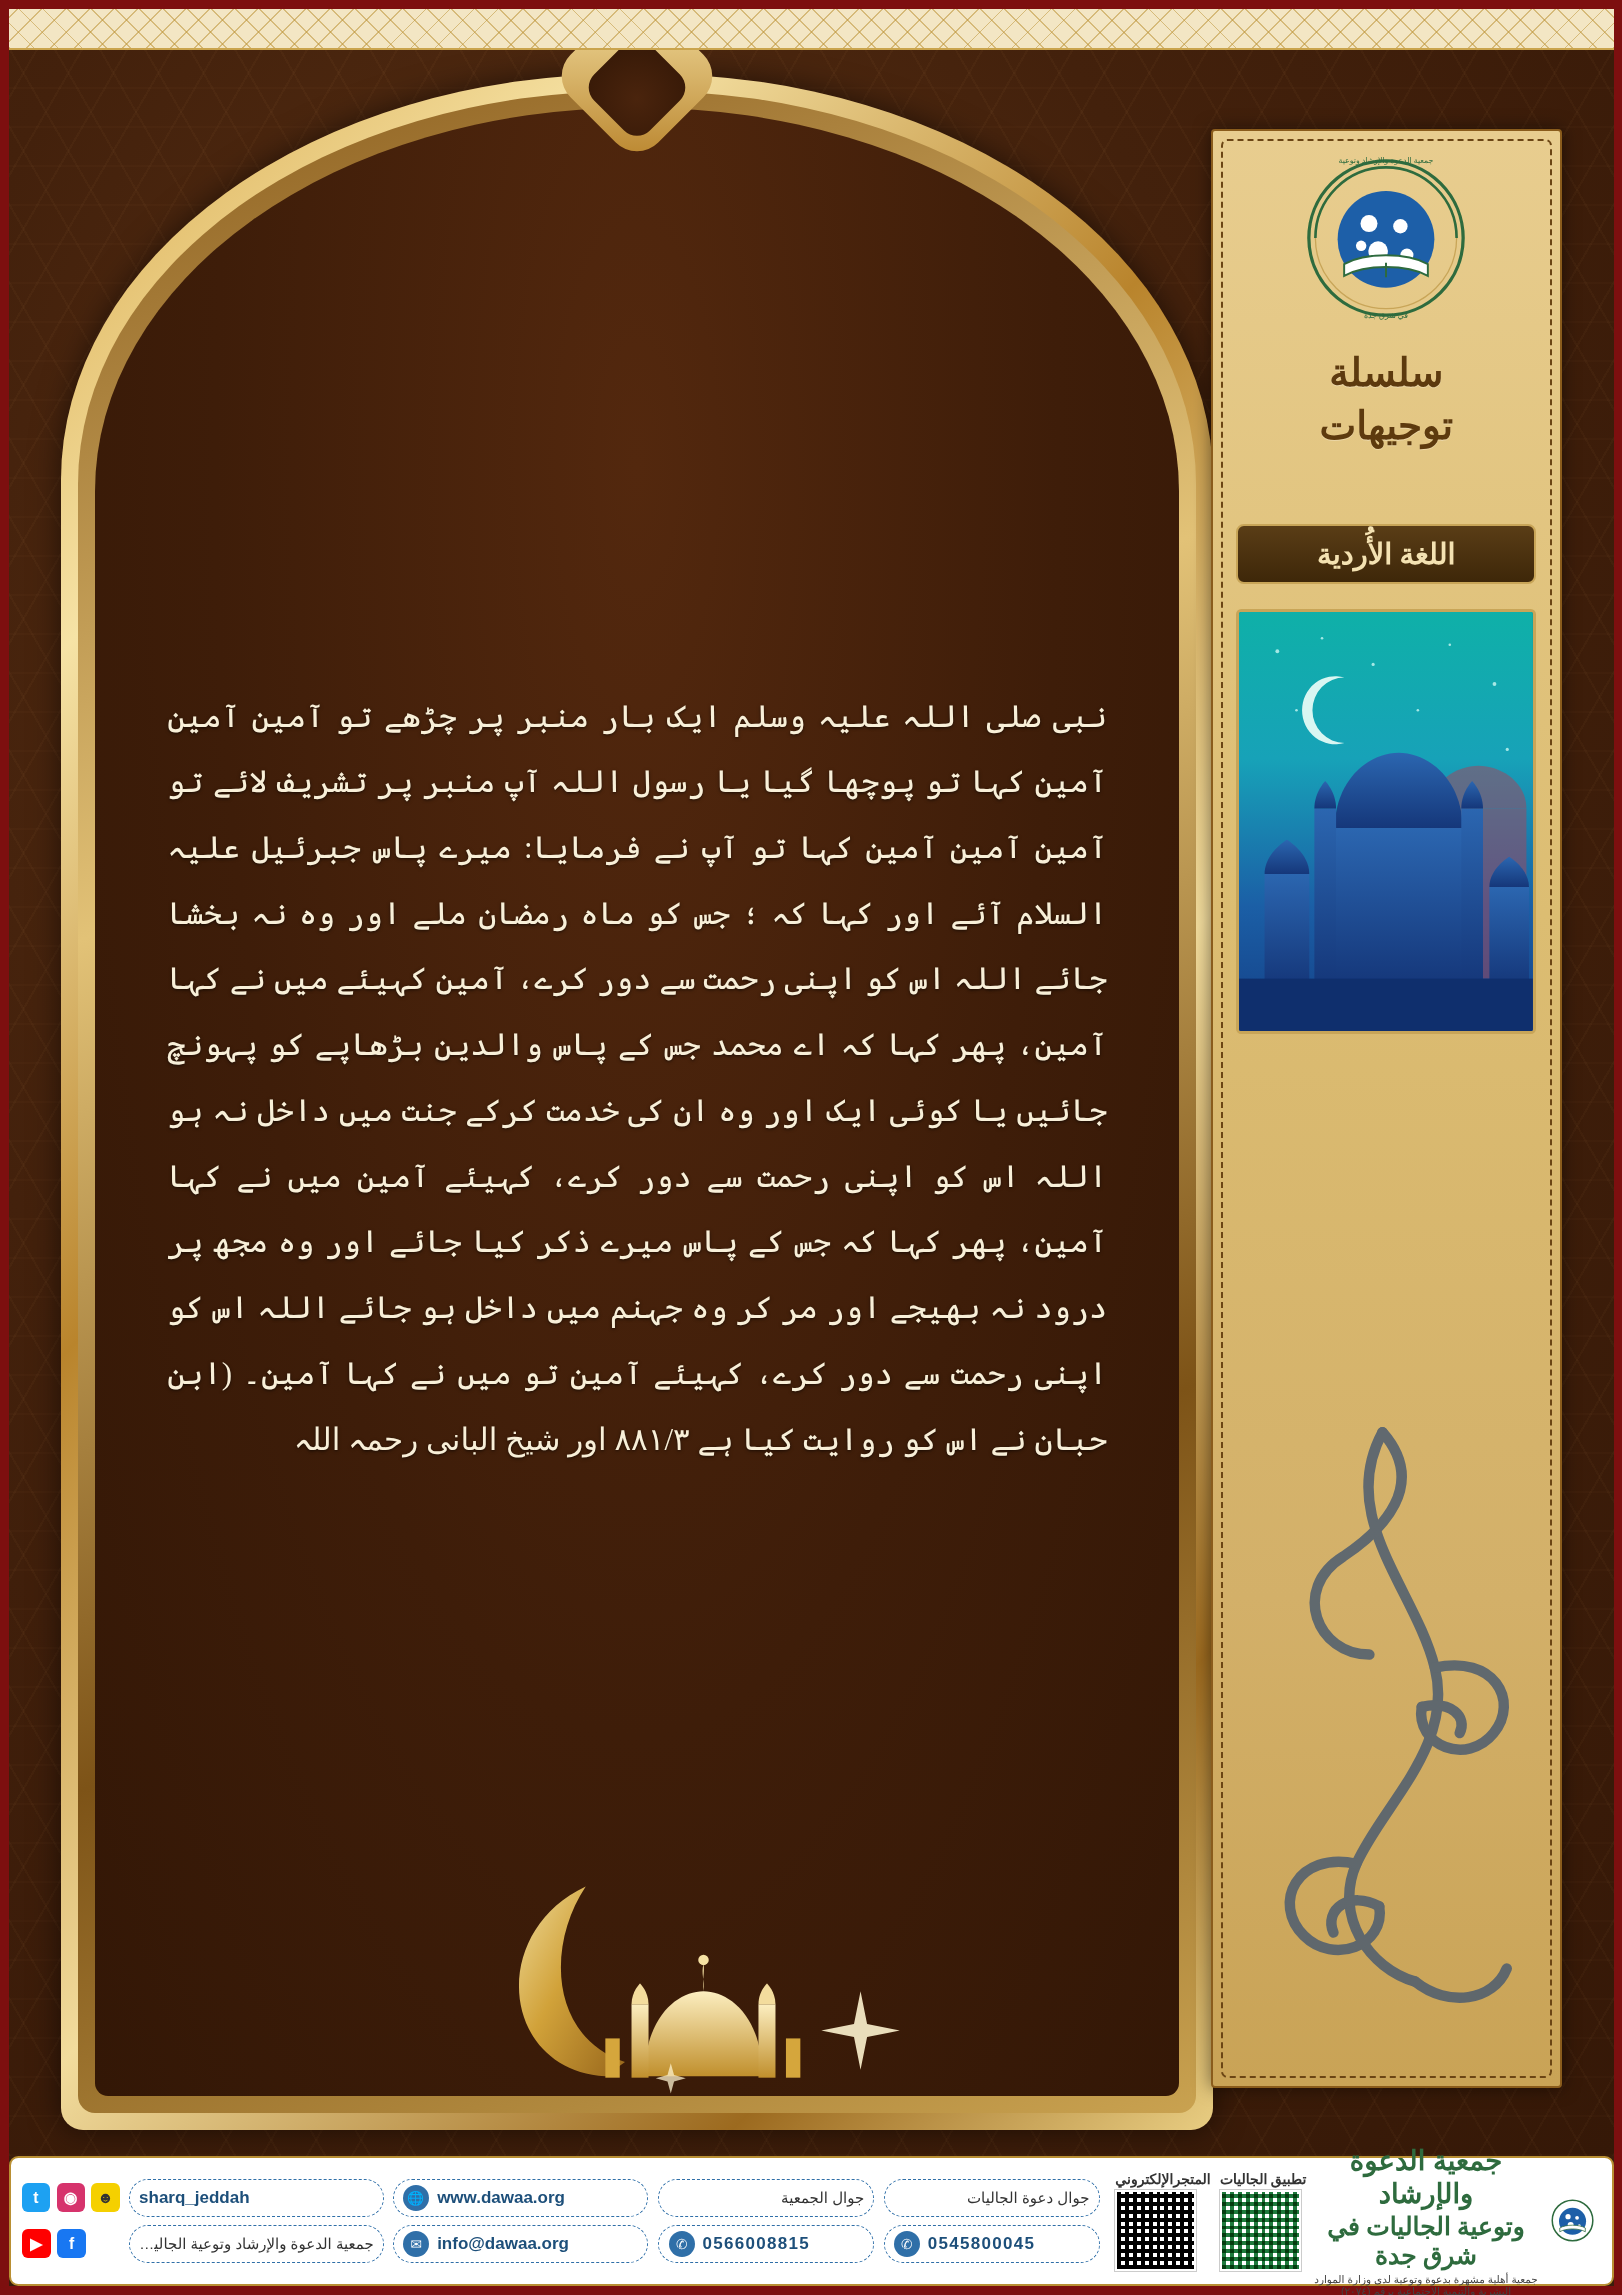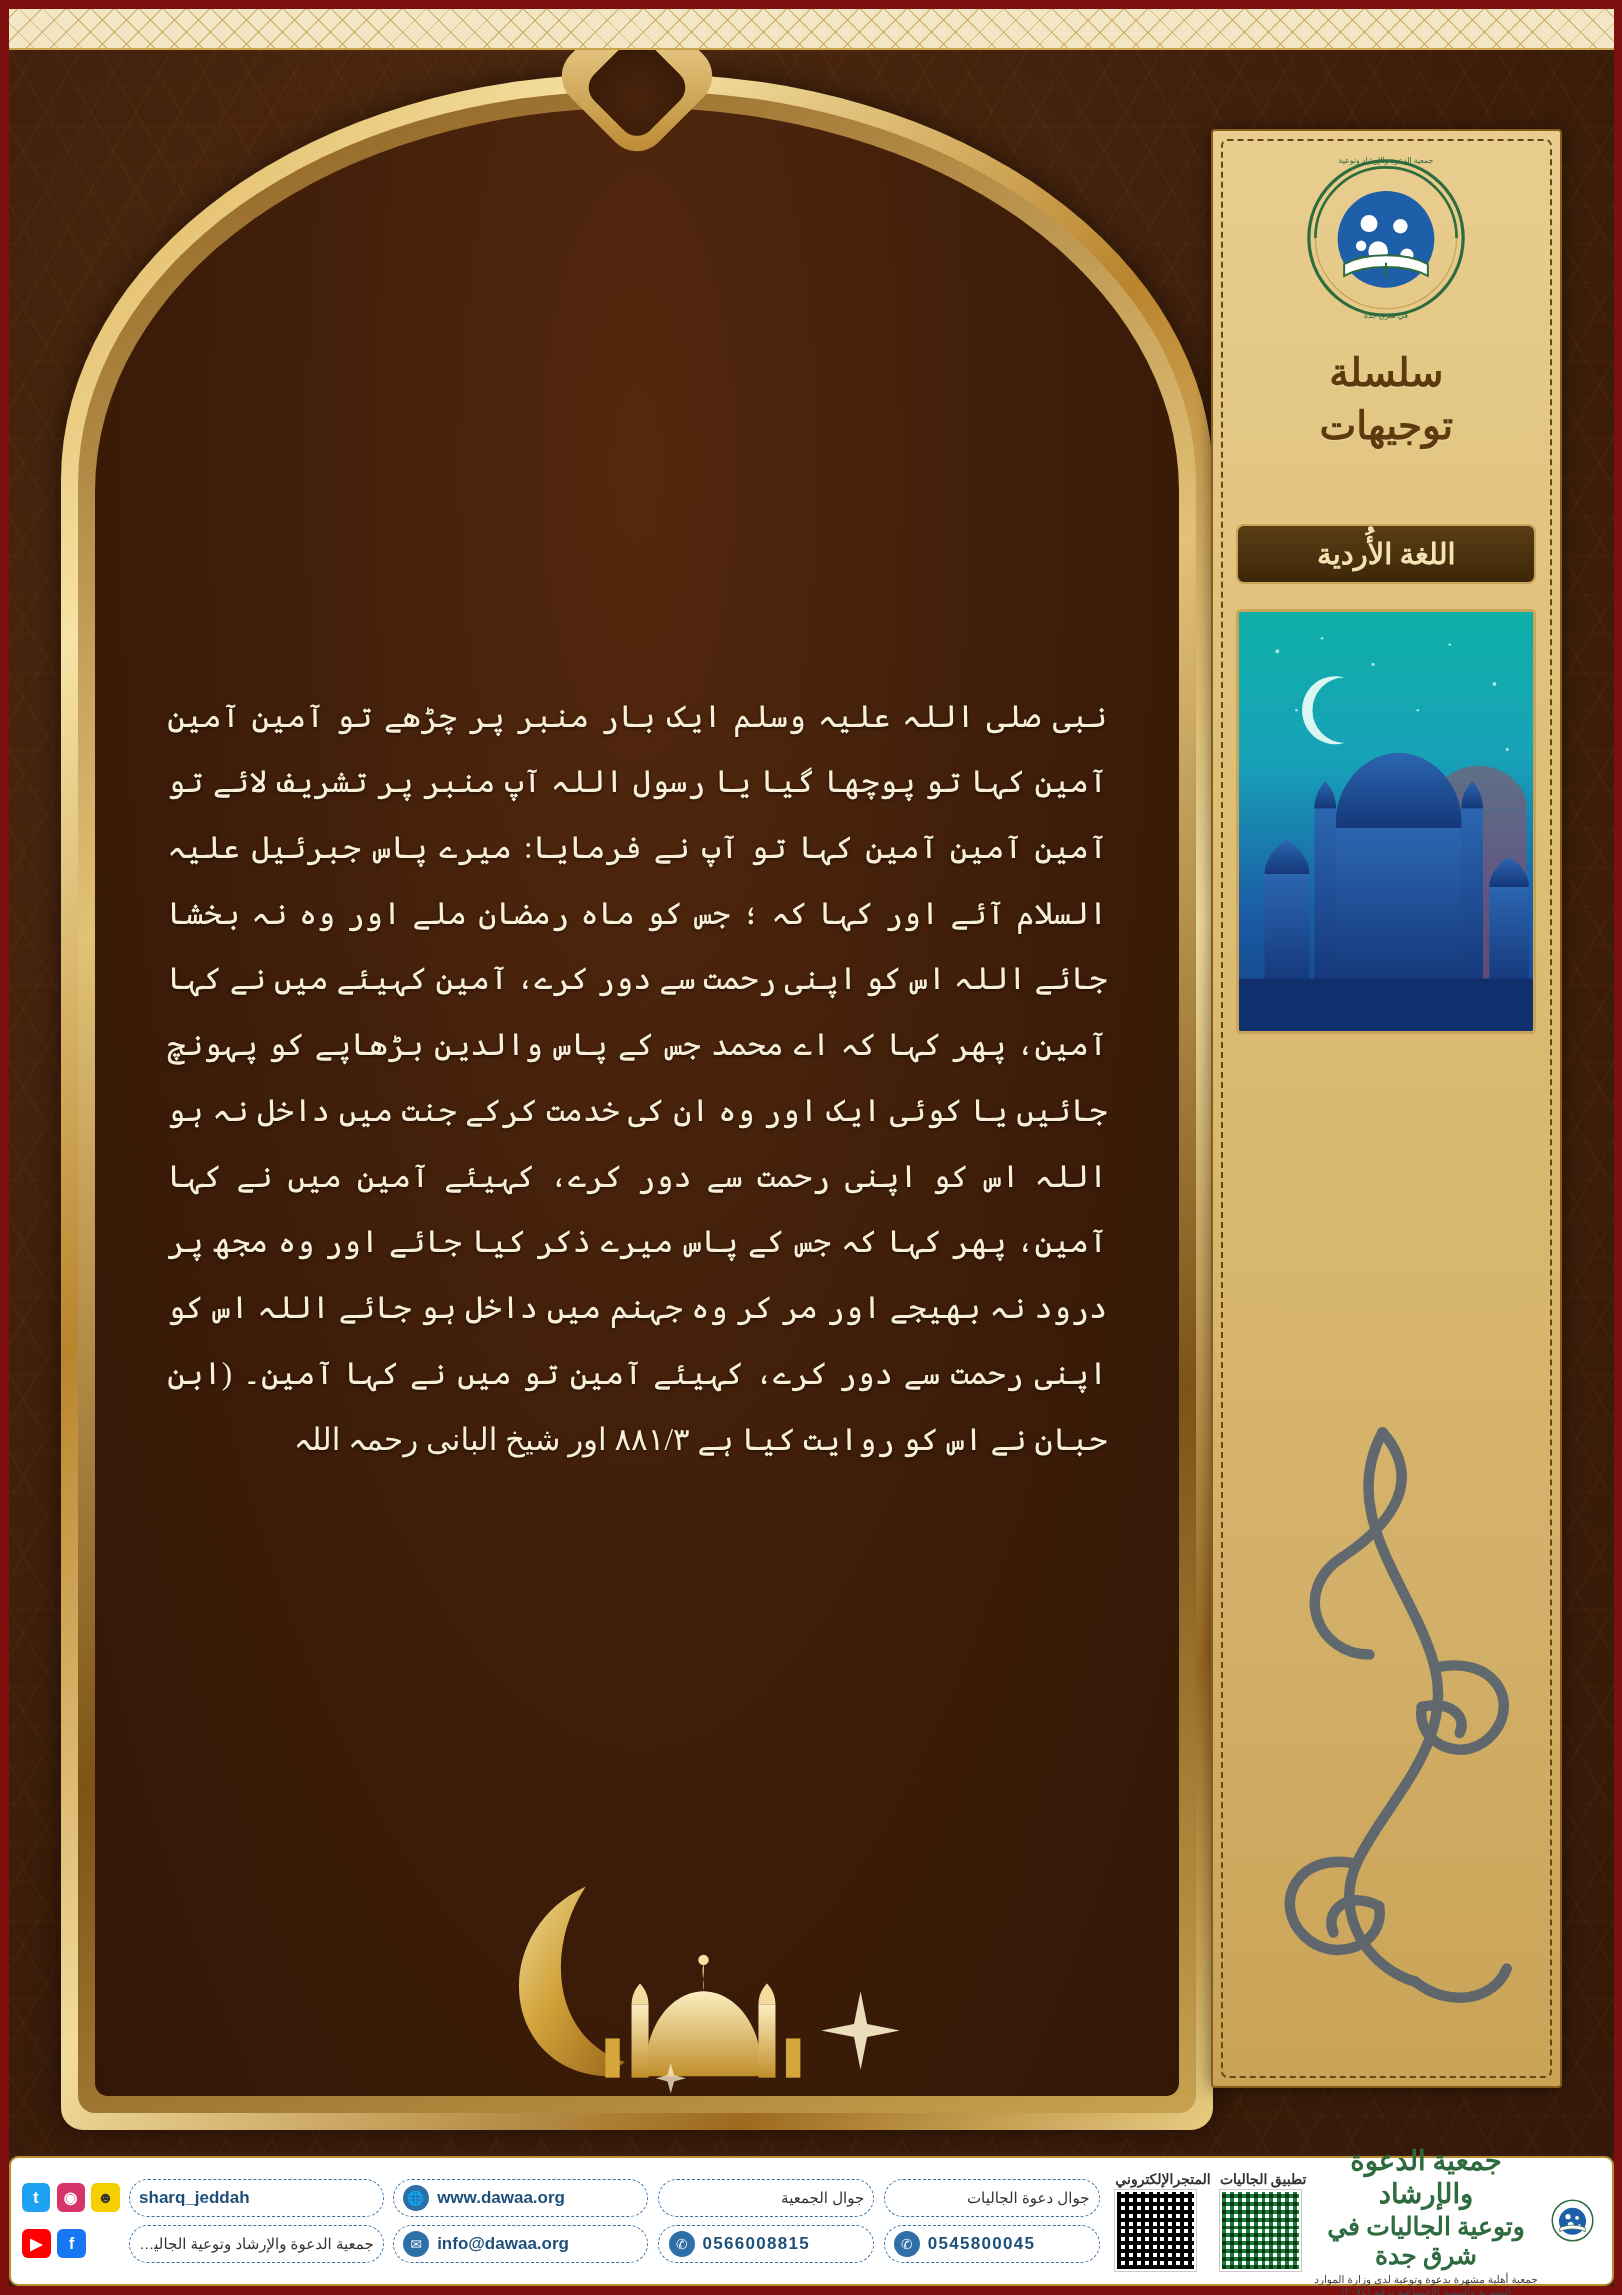--- a/index.html
+++ b/index.html
@@ -318,21 +318,21 @@
     display: flex;
     align-items: center;
     gap: 10.5px;
     padding-right: 6.5px;
   }
   .brand-text {
     text-align: center;
     direction: rtl;
   }
   .brand-line1 {
-    font-family: Liberation Serif, serif;
+    font-family: Liberation Sans, sans-serif;
     font-weight: bold;
     font-size: 27.5px;
     color: #2e6b3e;
     letter-spacing: 0.7px;
   }
   .brand-line2 {
     font-family: "Liberation Serif", serif;
     font-weight: bold;
     font-size: 25px;
     color: #2e6b3e;

